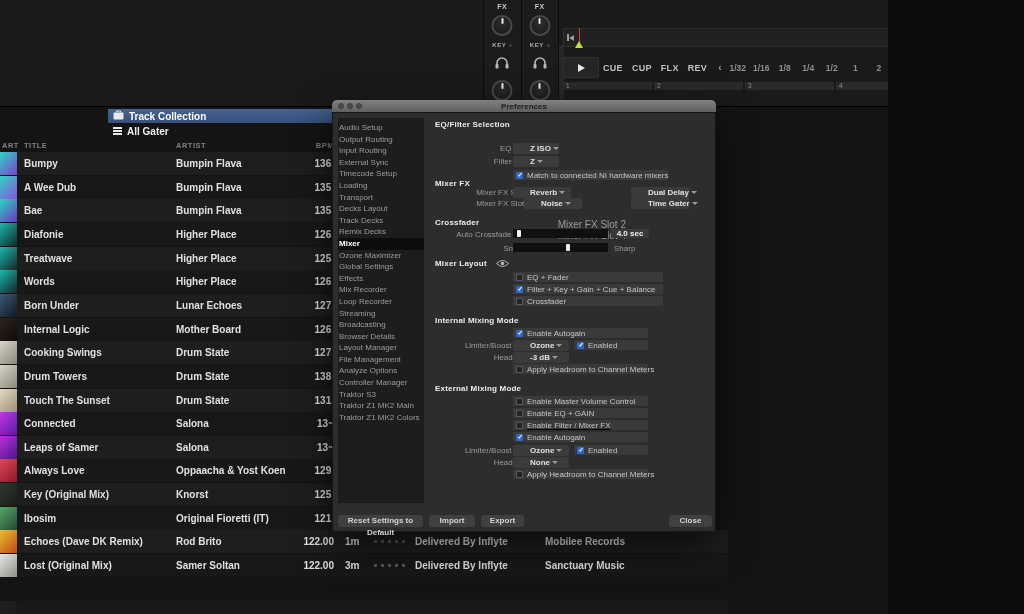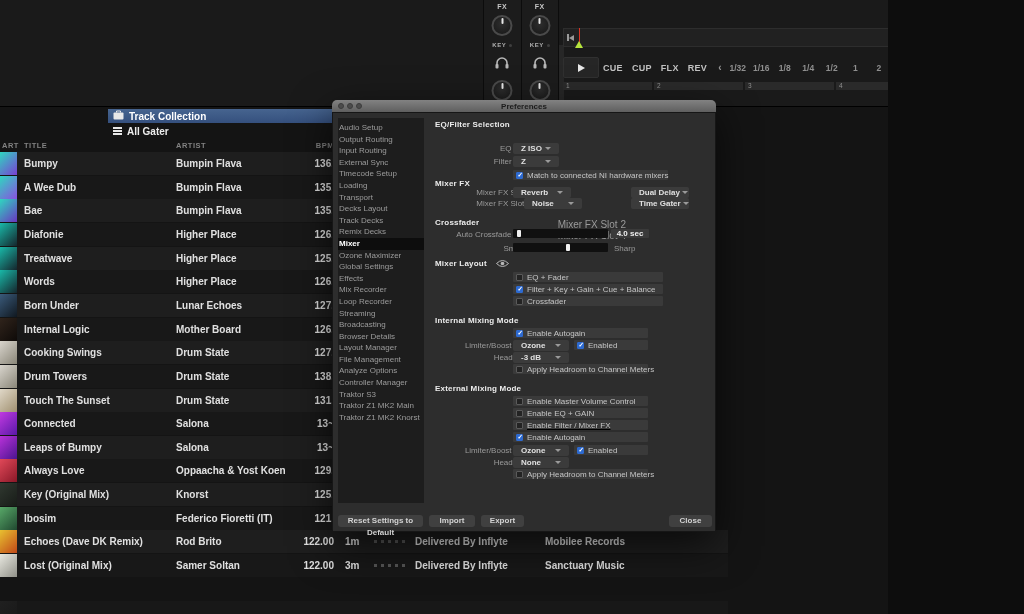--- a/index.html
+++ b/index.html
@@ -71,21 +71,21 @@
             display:flex;align-items:center;justify-content:center;color:#1c1c1c;font-size:8px;font-weight:bold;}
   .lights{position:absolute;left:6px;top:3px;display:flex;gap:3px;}
   .light{width:6px;height:6px;border-radius:50%;background:#4c4c4c;border:1px solid #3c3c3c;box-sizing:border-box;}
   .prefs-body{position:absolute;left:0;top:12px;width:384px;height:420px;background:#2d2d2d;border:1px solid #161616;box-sizing:border-box;}
   .side{position:absolute;left:5px;top:5px;width:86px;height:385px;background:#1d1d1d;padding-top:4px;box-sizing:border-box;overflow:hidden;}
   .side-item{height:11.6px;line-height:11.6px;padding-left:1px;font-size:8px;color:#9c9c9c;white-space:nowrap;}
   .side-item.sel{background:#0d0d0d;color:#fff;font-weight:bold;}
   .h{position:absolute;left:102px;font-size:8px;font-weight:bold;color:#ececec;white-space:nowrap;letter-spacing:.2px;}
   .f-label{position:absolute;left:50px;width:148px;text-align:right;font-size:8px;color:#9a9a9a;white-space:nowrap;line-height:11px;}
   .f-label2{position:absolute;left:210px;width:83px;text-align:right;font-size:10px;color:#9a9a9a;white-space:nowrap;line-height:11px;margin-top:32px;}
-  .dd{position:absolute;height:11px;background:#3b3b3b;border-radius:2px;display:flex;align-items:center;box-sizing:border-box;padding:0 8px;}
+  .dd{position:absolute;height:11px;background:#3b3b3b;border-radius:2px;display:flex;align-items:center;box-sizing:border-box;padding:0 17px;}
   .dd .val{font-size:8px;font-weight:bold;color:#e0e0e0;white-space:nowrap;flex:1;}
   .dd::after{content:"";width:0;height:0;border-left:3px solid transparent;border-right:3px solid transparent;border-top:3px solid #9a9a9a;margin-left:2px;flex:none;}
   .strip-row{position:absolute;left:180px;height:10px;background:#3a3a3a;border-radius:1px;display:flex;align-items:center;}
   .cb{width:7px;height:7px;border-radius:1px;background:#232323;border:1px solid #5a5a5a;box-sizing:border-box;margin:0 4px 0 3px;position:relative;flex:none;}
   .cb.on{background:#2d6ad0;border-color:#2d6ad0;}
   .cb.on::after{content:"\2713";position:absolute;left:0.5px;top:-1.5px;font-size:6.5px;color:#fff;font-weight:bold;}
   .strip-row .lbl{font-size:8px;color:#c6c6c6;white-space:nowrap;}
   .slider{position:absolute;left:180px;width:95px;height:9px;background:#101010;border-radius:1px;}
   .slider .sh{position:absolute;top:1px;width:4px;height:7px;background:#f0f0f0;border-radius:1px;display:block;}
   .val-chip{position:absolute;left:278px;width:38px;height:9px;background:#3a3a3a;font-size:8px;font-weight:bold;color:#efefef;text-align:center;line-height:9px;border-radius:1px;}
@@ -282,40 +282,40 @@
           <span class="c-bpm">131.</span>
         </div>
         <div class="row odd" style="top: 260.15px; width: 716px;">
           <div class="art" style="background: linear-gradient(135deg, rgb(192, 58, 224), rgb(90, 24, 168));"></div>
           <span class="c-title">Connected</span>
           <span class="c-artist">Salona</span>
           <span class="c-bpm">13~</span>
         </div>
         <div class="row even" style="top: 283.8px; width: 716px;">
           <div class="art" style="background: linear-gradient(135deg, rgb(184, 50, 216), rgb(74, 20, 144));"></div>
-          <span class="c-title">Leaps of Bumpy</span>
+          <span class="c-title">Leaps of Samer</span>
           <span class="c-artist">Salona</span>
           <span class="c-bpm">13~</span>
         </div>
         <div class="row odd" style="top: 307.45px; width: 716px;">
           <div class="art" style="background: linear-gradient(135deg, rgb(224, 72, 88), rgb(138, 24, 40));"></div>
           <span class="c-title">Always Love</span>
           <span class="c-artist">Oppaacha &amp; Yost Koen</span>
           <span class="c-bpm">129.</span>
         </div>
         <div class="row even" style="top: 331.1px; width: 716px;">
           <div class="art" style="background: linear-gradient(135deg, rgb(48, 56, 48), rgb(24, 28, 24));"></div>
           <span class="c-title">Key (Original Mix)</span>
           <span class="c-artist">Knorst</span>
           <span class="c-bpm">125.</span>
         </div>
         <div class="row odd" style="top: 354.75px; width: 716px;">
           <div class="art" style="background: linear-gradient(135deg, rgb(88, 168, 104), rgb(32, 72, 48));"></div>
           <span class="c-title">Ibosim</span>
-          <span class="c-artist">Federico Fioretti (IT)</span>
+          <span class="c-artist">Original Fioretti (IT)</span>
           <span class="c-bpm">121.</span>
         </div>
         <div class="row even" style="top: 378.4px; width: 728px;">
           <div class="art" style="background: linear-gradient(135deg, rgb(232, 192, 48), rgb(192, 72, 24));"></div>
           <span class="c-title">Echoes (Dave DK Remix)</span>
           <span class="c-artist">Rod Brito</span>
           <span class="c-bpm">122.00</span>
           <span class="c-time">1m</span>
           <div class="c-rate">
             <i></i>
@@ -381,21 +381,21 @@
           <div class="side-item">Loop Recorder</div>
           <div class="side-item">Streaming</div>
           <div class="side-item">Broadcasting</div>
           <div class="side-item">Browser Details</div>
           <div class="side-item">Layout Manager</div>
           <div class="side-item">File Management</div>
           <div class="side-item">Analyze Options</div>
           <div class="side-item">Controller Manager</div>
           <div class="side-item">Traktor S3</div>
           <div class="side-item">Traktor Z1 MK2 Main</div>
-          <div class="side-item">Traktor Z1 MK2 Knorst</div>
+          <div class="side-item">Traktor Z1 MK2 Colors</div>
         </div>
 
       <div class="h" style="top:7px">EQ/Filter Selection</div>
       <div class="f-label" style="top:30px">EQ Type</div>
       <div class="dd" style="left:180px;top:30px;width:46px">
           <span class="val">Z ISO</span>
         </div>
       <div class="f-label" style="top:43px">Filter Type</div>
       <div class="dd" style="left:180px;top:43px;width:46px">
           <span class="val">Z</span>

